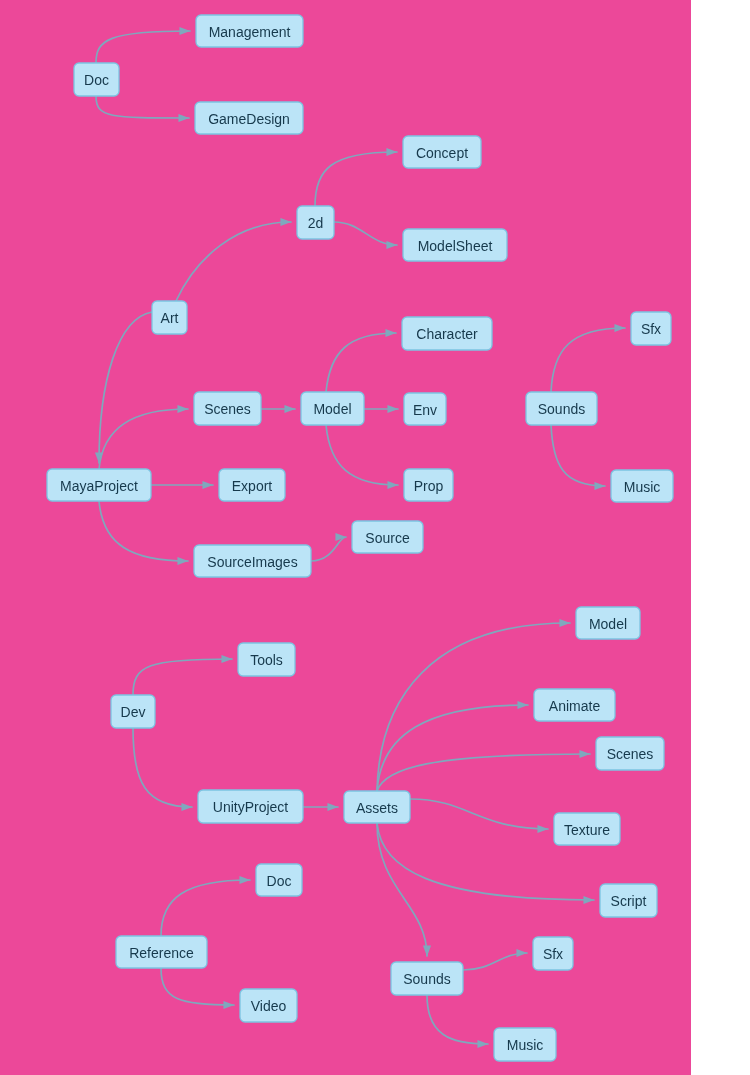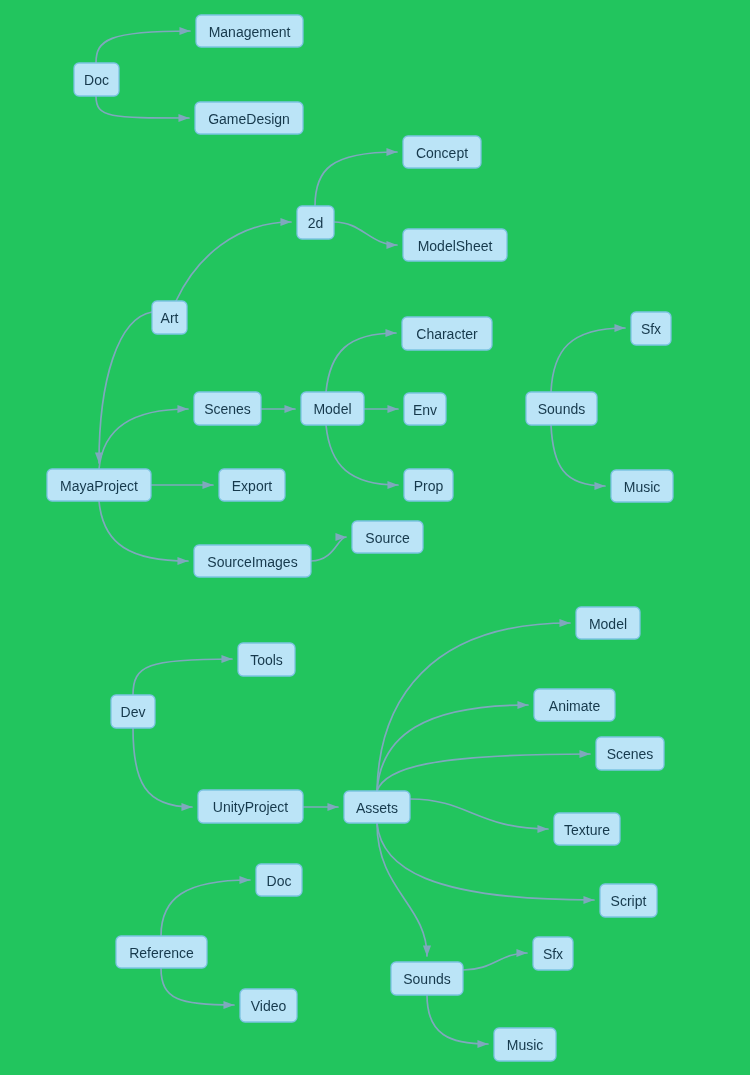--- a/index.html
+++ b/index.html
@@ -10,23 +10,23 @@
   }
   body {
     width: 750px;
     height: 1075px;
     font-family: "Liberation Sans", sans-serif;
     overflow: hidden;
     position: relative;
   }
   #diagram-root {
     position: relative;
-    width: 750px;
+    width: 691px;
     height: 1075px;
-    background: #22c55e;
+    background: #ec4899;
     text-align: center;
   }
   svg.diagram-canvas {
     position: absolute;
     left: 0;
     top: 0;
     width: 750px;
     height: 1075px;
     display: block;
   }

